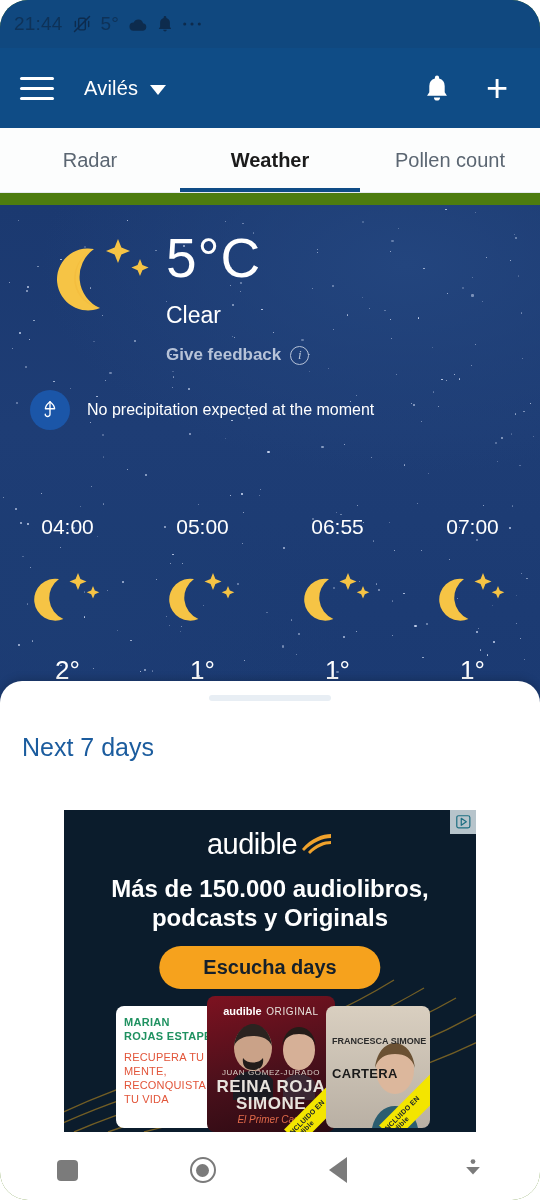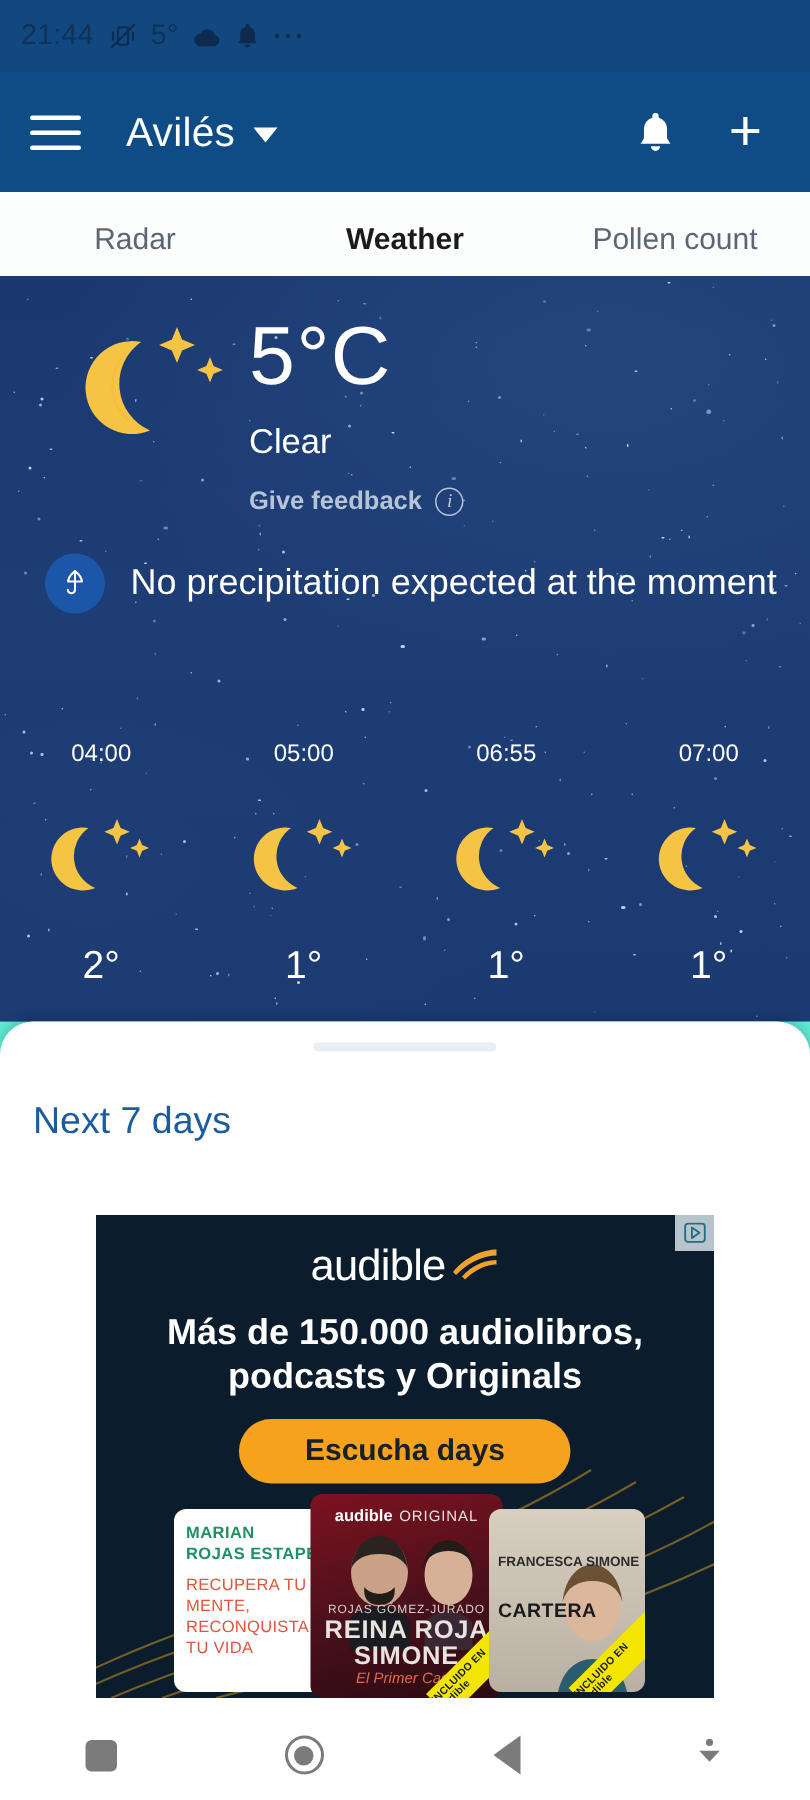--- a/index.html
+++ b/index.html
@@ -6,21 +6,22 @@
   html, body {
     width: 540px; height: 1200px;
     font-family: "Liberation Sans", sans-serif;
     background: #ffffff;
     overflow: hidden;
   }
   #phone {
     position: relative;
     width: 540px; height: 1200px;
     overflow: hidden;
-    background: #5eead4;
+    background: #4d7c0f;
+    border-radius: 28px;
   }
 
   
   #statusbar {
     position: absolute; top: 0; left: 0;
     width: 540px; height: 48px;
     background: #10487f;
     display: flex; align-items: center;
     padding: 0 14px;
     color: #0d2b4d;
@@ -36,21 +37,21 @@
     position: absolute; top: 48px; left: 0;
     width: 540px; height: 80px;
     background: #0f4c86;
     display: flex; align-items: center;
     padding: 0 20px;
   }
   #hamburger { width: 40px; height: 40px; display: flex; flex-direction: column;
                justify-content: center; gap: 7px; cursor: pointer; }
   #hamburger span { display: block; width: 34px; height: 3px; background: #fff; border-radius: 2px; }
   #loc-wrap { display: flex; align-items: center; gap: 12px; margin-left: 24px; flex: 1; cursor: pointer; }
-  #loc-name { color: #ffffff; font-size: 27px; letter-spacing: .2px; }
+  #loc-name { color: #ffffff; font-size: 20px; letter-spacing: .2px; }
   .caret-down {
     width: 0; height: 0;
     border-left: 8px solid transparent;
     border-right: 8px solid transparent;
     border-top: 10px solid #ffffff;
     margin-top: 3px;
   }
   .appbar-btn { width: 46px; height: 46px; display: flex; align-items: center; justify-content: center; cursor: pointer; }
   #plus-btn { font-size: 38px; color: #fff; line-height: 1; font-weight: 300; margin-left: 14px; }
 
@@ -67,21 +68,21 @@
     font-size: 20px; color: #5b6672; position: relative; cursor: pointer;
   }
   .tab.active { color: #1b1b1b; font-weight: bold; }
   .tab.active::after {
     content: ""; position: absolute; bottom: 0; left: 0; right: 0;
     height: 4px; background: #0f4c86;
   }
 
   
   #hero {
-    position: absolute; top: 184px; left: 0;
+    position: absolute; top: 205px; left: 0;
     width: 540px; height: 497px;
     background:
       radial-gradient(ellipse 520px 300px at 75% 12%, #23457e 0%, rgba(35,69,126,0) 70%),
       radial-gradient(ellipse 420px 260px at 12% 78%, #1d3d74 0%, rgba(29,61,116,0) 70%),
       linear-gradient(180deg, #1b3970 0%, #1e3d75 45%, #1b3a72 100%);
     overflow: hidden;
   }
   #stars { position: absolute; inset: 0; }
   .star { position: absolute; background: #dfe9ff; border-radius: 50%; }
 
@@ -97,25 +98,25 @@
     border: 1.6px solid #b7c3d8; color: #b7c3d8;
     font-size: 13px; display: flex; align-items: center; justify-content: center;
     font-family: "Liberation Serif", serif; font-style: italic;
   }
 
   #precip-row { position: absolute; top: 185px; left: 30px; display: flex; align-items: center; gap: 17px; }
   #precip-icon {
     width: 40px; height: 40px; border-radius: 50%; background: #1b56a8;
     display: flex; align-items: center; justify-content: center;
   }
-  #precip-text { font-size: 24px; color: #ffffff; }
+  #precip-text { font-size: 16px; color: #ffffff; }
 
   #hourly { position: absolute; top: 310px; left: 0; width: 540px; display: flex; }
   .hour-col { flex: 1; display: flex; flex-direction: column; align-items: center; }
-  .hour-time { font-size: 16px; color: #ffffff; }
+  .hour-time { font-size: 21px; color: #ffffff; }
   .hour-icon { width: 74px; height: 62px; margin-top: 28px; position: relative; }
   .hour-temp { font-size: 26px; color: #ffffff; margin-top: 26px; font-weight: 300; }
 
   
   #sheet {
     position: absolute; top: 681px; left: 0;
     width: 540px; height: 459px;
     background: #ffffff;
     border-top-left-radius: 22px; border-top-right-radius: 22px;
     box-shadow: 0 -2px 8px rgba(0,0,0,.18);
@@ -645,21 +646,21 @@
         </div>
         <svg width="128" height="136" viewBox="0 0 128 136" style="position:absolute;top:0;left:0">
           <ellipse cx="46" cy="52" rx="19" ry="23" fill="#caa288"></ellipse>
           <path d="M27 50c2-16 12-22 19-22s17 6 19 22c-3-7-10-10-19-10s-16 3-19 10z" fill="#2b2320"></path>
           <path d="M36 62c4 6 16 6 20 0 1 7-2 12-10 12s-11-5-10-12z" fill="#221c19"></path>
           <path d="M26 84c4-6 12-9 20-9s16 3 20 9v20H26z" fill="#1b1b22"></path>
           <ellipse cx="92" cy="54" rx="16" ry="20" fill="#d6b097"></ellipse>
           <path d="M75 50c2-14 10-19 17-19s15 5 17 19c-3-9-9-12-17-12s-14 3-17 12z" fill="#241c18"></path>
           <path d="M76 86c4-5 10-8 16-8s12 3 16 8v18H76z" fill="#3a2733"></path>
         </svg>
-        <div id="c2-author">ROJAS GÓMEZ-JURADO</div>
+        <div id="c2-author">JUAN GÓMEZ-JURADO</div>
         <div id="c2-title">
           <div>REINA ROJA</div>
           <div>SIMONE</div>
         </div>
         <div id="c2-sub">El Primer Caso</div>
         <div class="corner-badge">
           <span>INCLUIDO EN audible</span>
         </div>
       </div>
 

